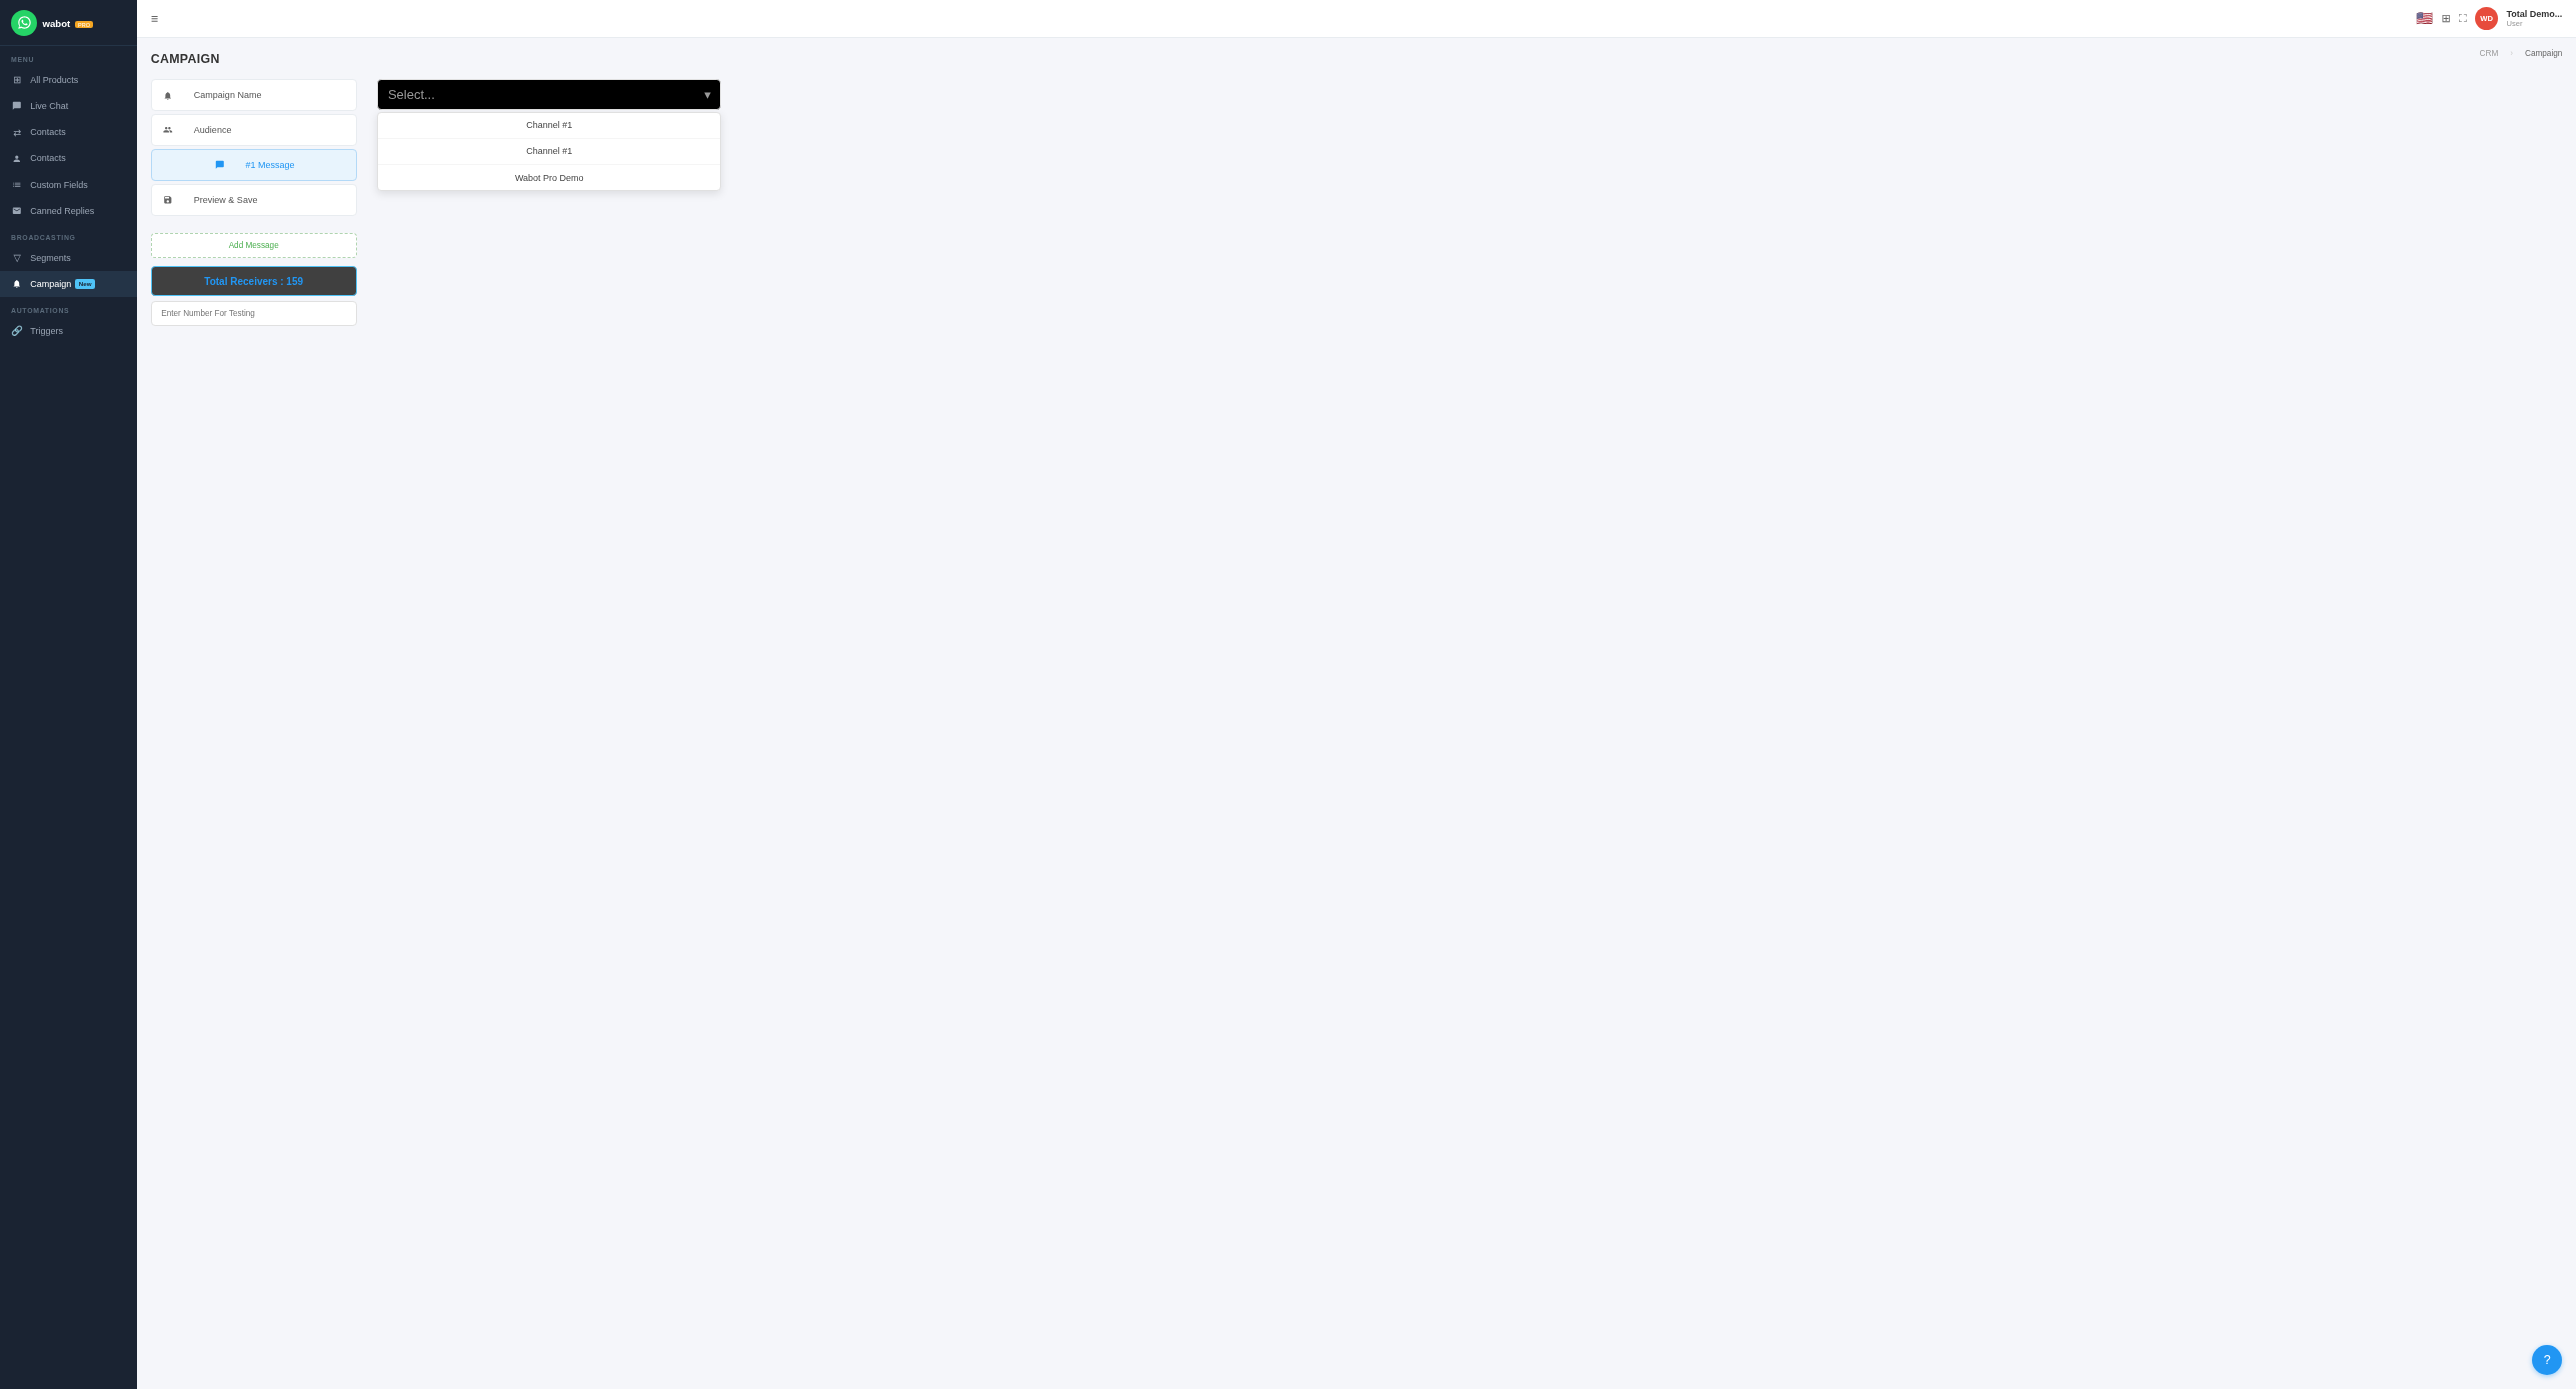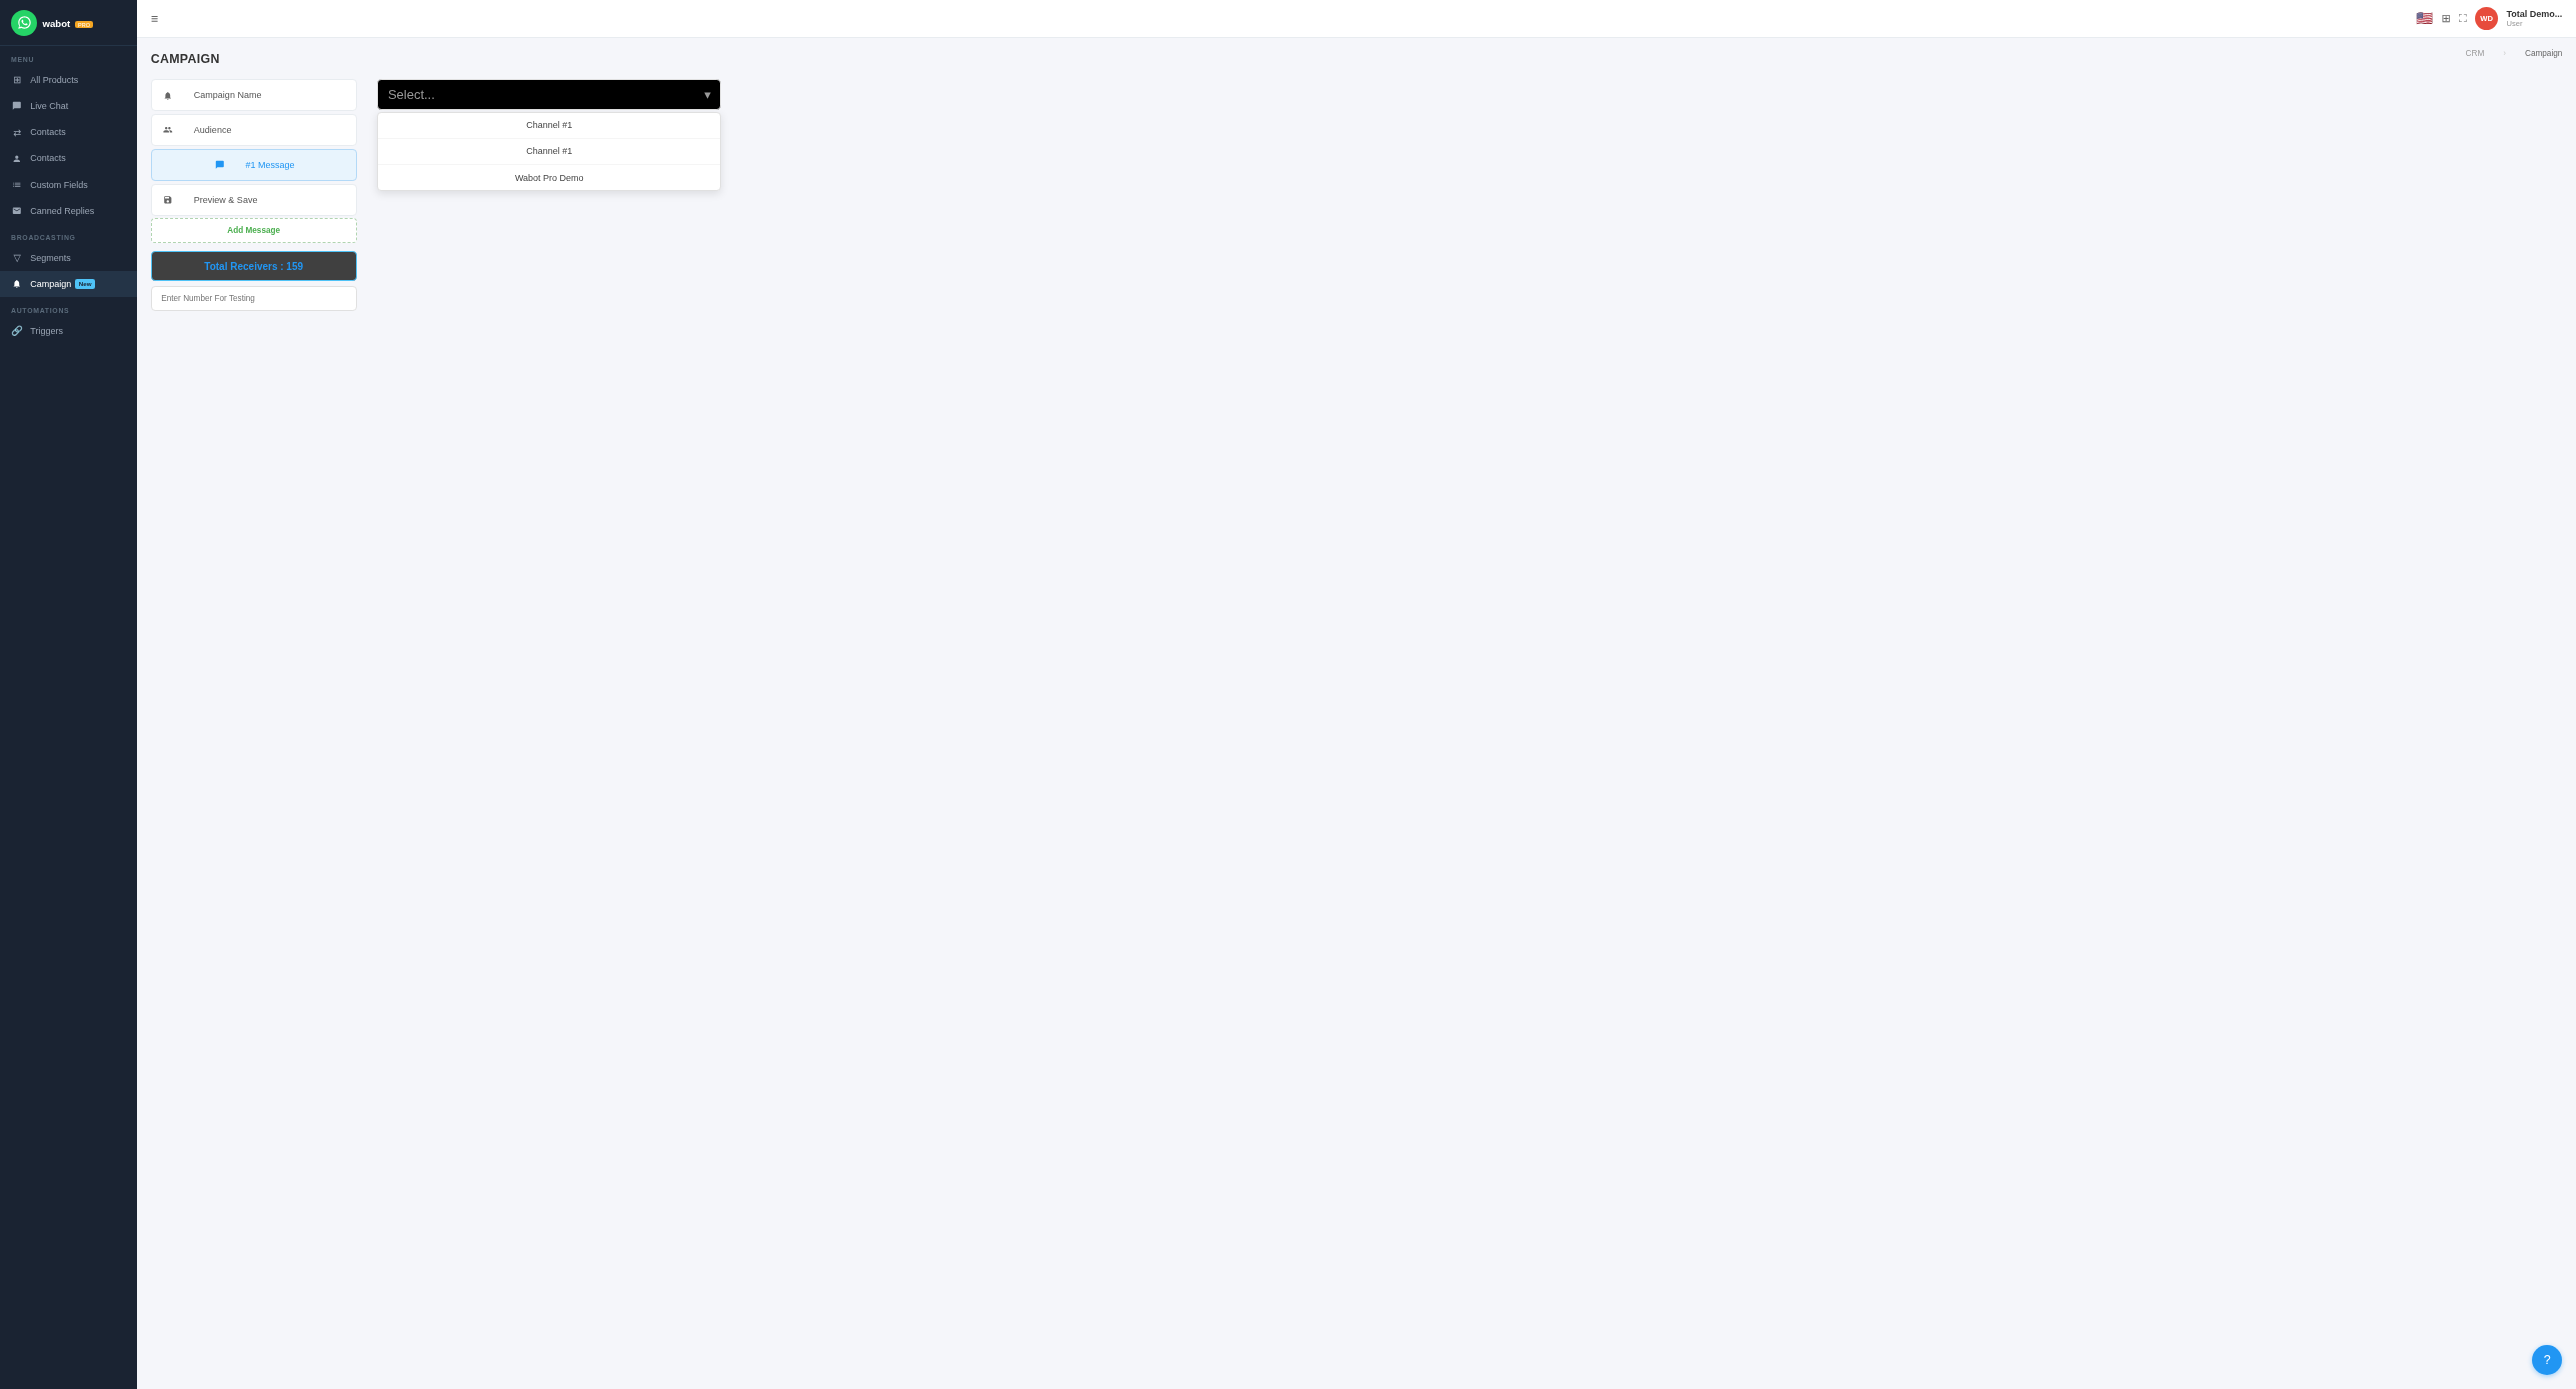--- a/index.html
+++ b/index.html
@@ -121,21 +121,21 @@
 
     
     .breadcrumb {
       position: absolute;
       top: 11px;
       right: 13.7px;
       font-size: 8.2px;
       color: #999;
       display: flex;
       align-items: center;
-      gap: 19px;
+      gap: 12px;
     }
     .breadcrumb-arrow { color: #ccc; }
     .breadcrumb-current { color: #666; }
 
     .page-title {
       font-size: 12.4px;
       font-weight: 700;
       color: #333;
       margin-bottom: 13.7px;
       text-transform: uppercase;
@@ -179,22 +179,21 @@
     .add-message-btn {
       width: 100%;
       padding: 6.9px;
       background: white;
       border: 0.7px dashed #b0d4b0;
       color: #4caf50;
       font-size: 8.2px;
       border-radius: 4.1px;
       cursor: pointer;
       text-align: center;
-      margin-top: 0;
-      font-weight: bold;
+      margin-top: 15px;
     }
 
     .total-receivers {
       margin-top: 8.2px;
       padding: 8.2px 9.6px;
       background: #404040;
       border: 0.7px solid #4fc3f7;
       border-radius: 4.1px;
       text-align: center;
       color: #2196f3;

